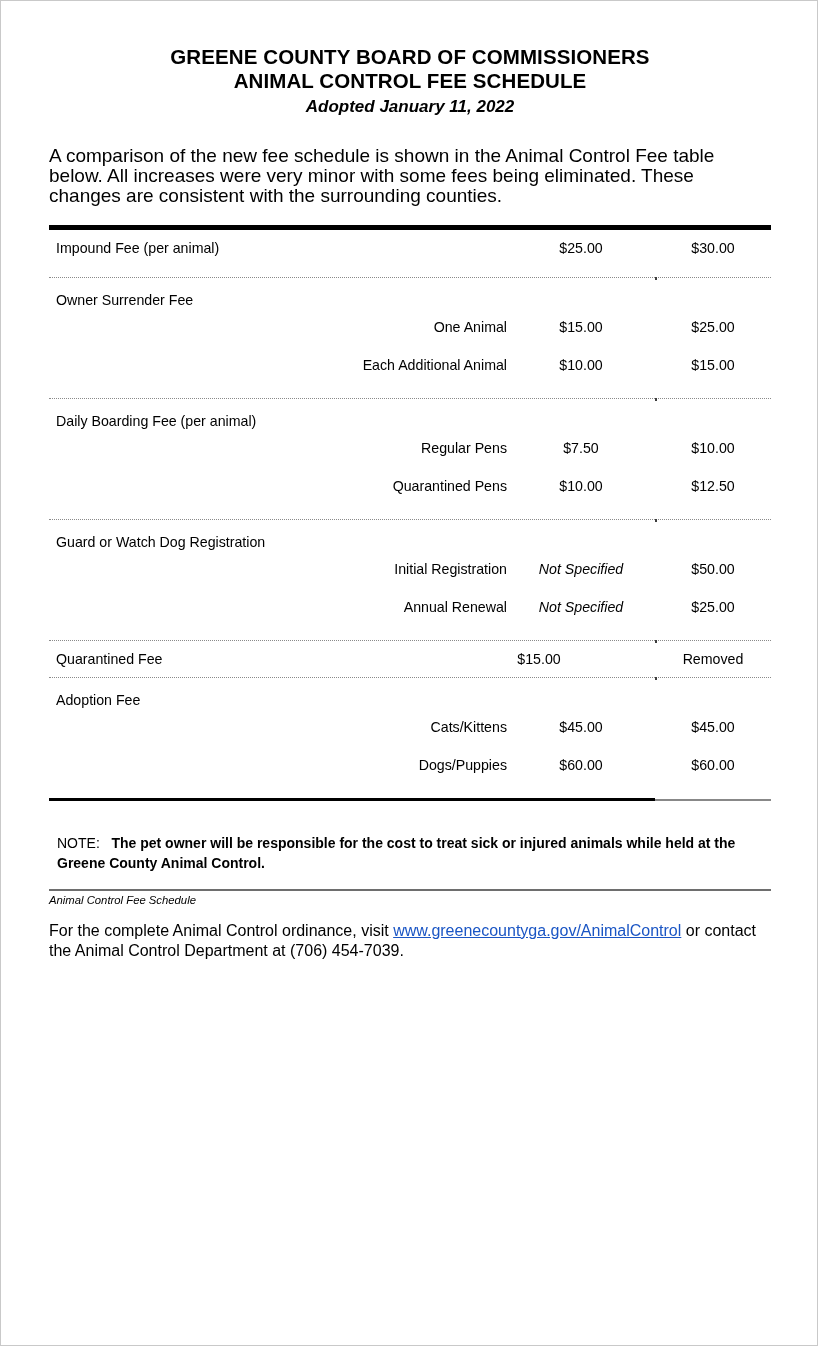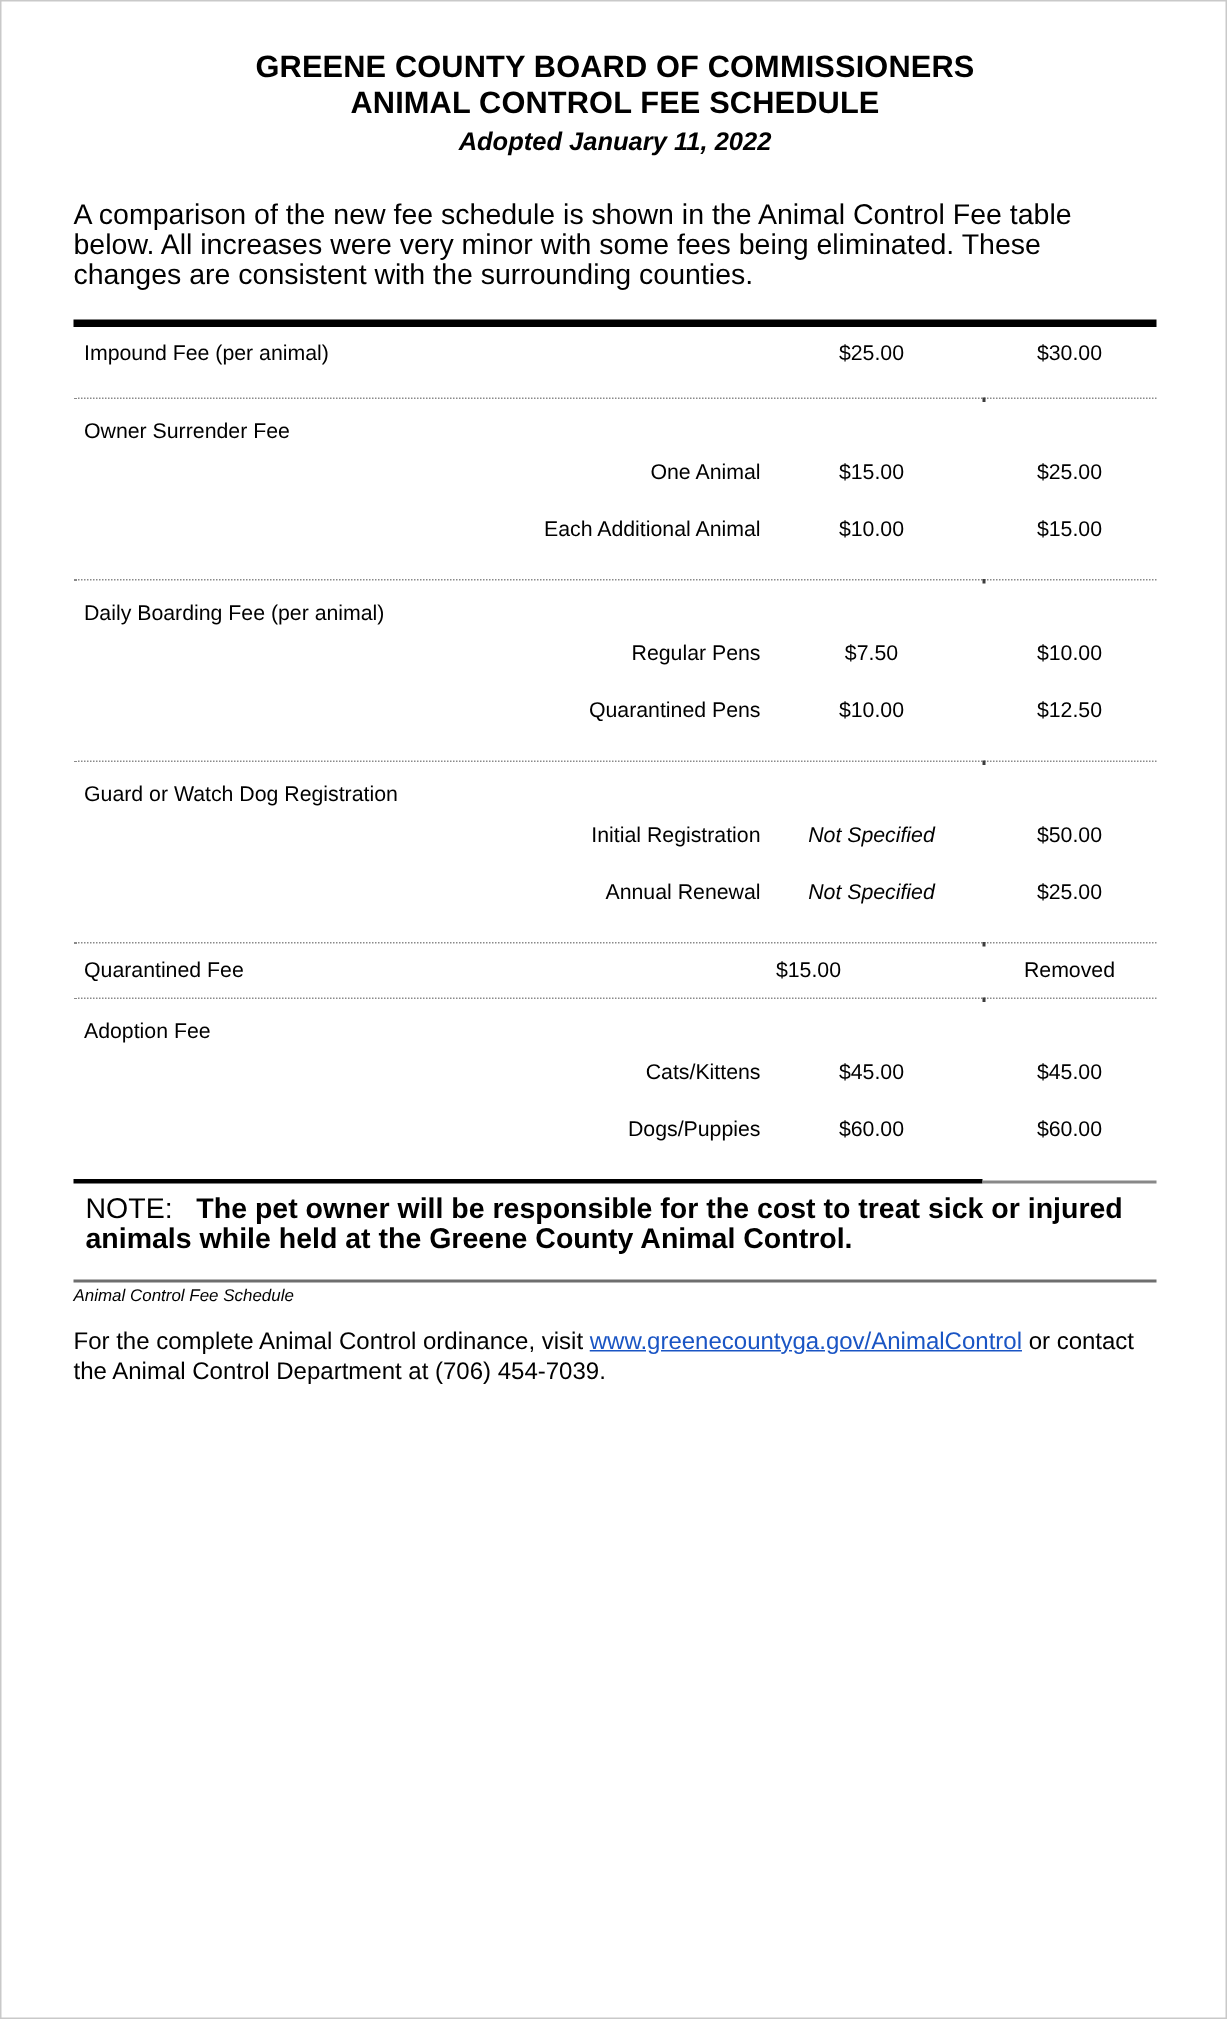--- a/index.html
+++ b/index.html
@@ -23,21 +23,21 @@
   }
   .content {
     position: absolute;
     left: 48px;
     top: 0;
     width: 722px;
   }
 
   
   .title-block {
-    padding-top: 32px;
+    padding-top: 44px;
     text-align: center;
   }
   .title-line-1,
   .title-line-2 {
     font-size: 20.5px;
     font-weight: bold;
     letter-spacing: 0.1px;
     line-height: 24px;
     white-space: nowrap;
   }
@@ -157,22 +157,22 @@
   .cell-orig.shift-left { position: relative; left: -42px; }
   .italic-val { font-style: italic; }
 
   .row-pad-top { height: 13px; }
   .row-pad-sm  { height: 9px; }
   .row-gap     { height: 20px; }
   .row-gap-lg  { height: 24px; }
 
   
   .note {
-    margin-top: 8px;
-    font-size: 19px;
+    margin-top: 32px;
+    font-size: 14px;
     line-height: 20px;
     padding-left: 8px;
   }
   .note .note-label { font-weight: normal; }
   .note .note-body  { font-weight: bold; }
 
   
   .caption-rule {
     margin-top: 16px;
     height: 0;

